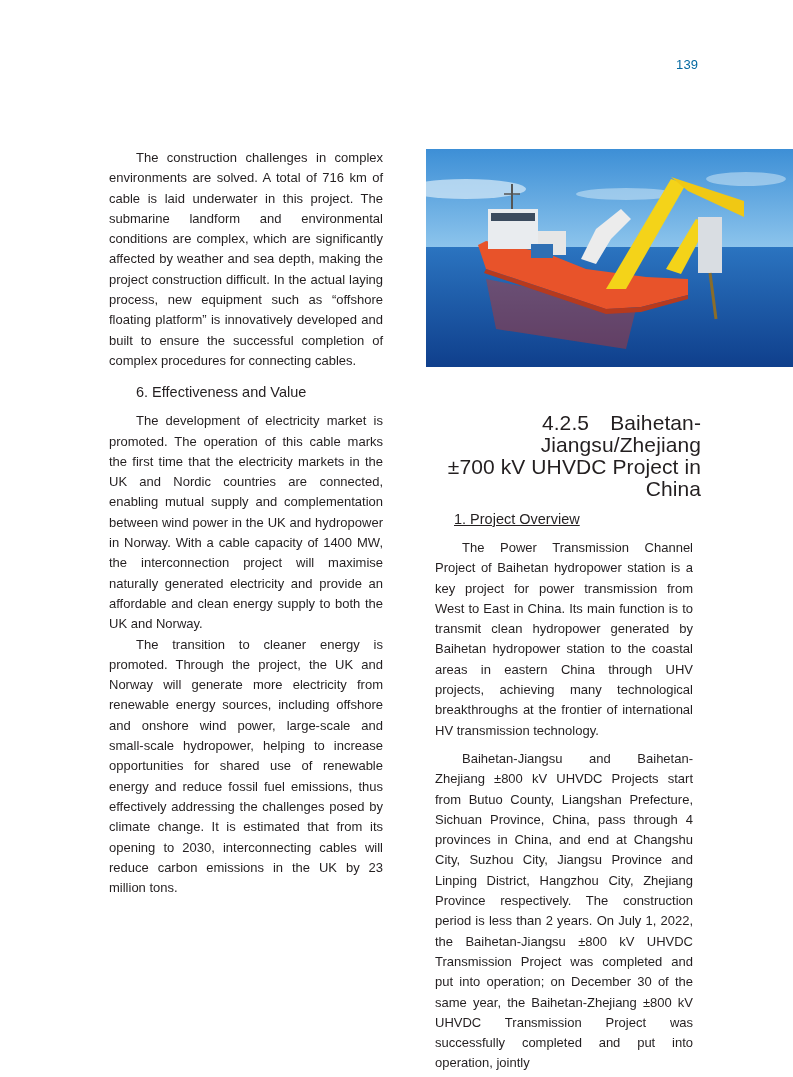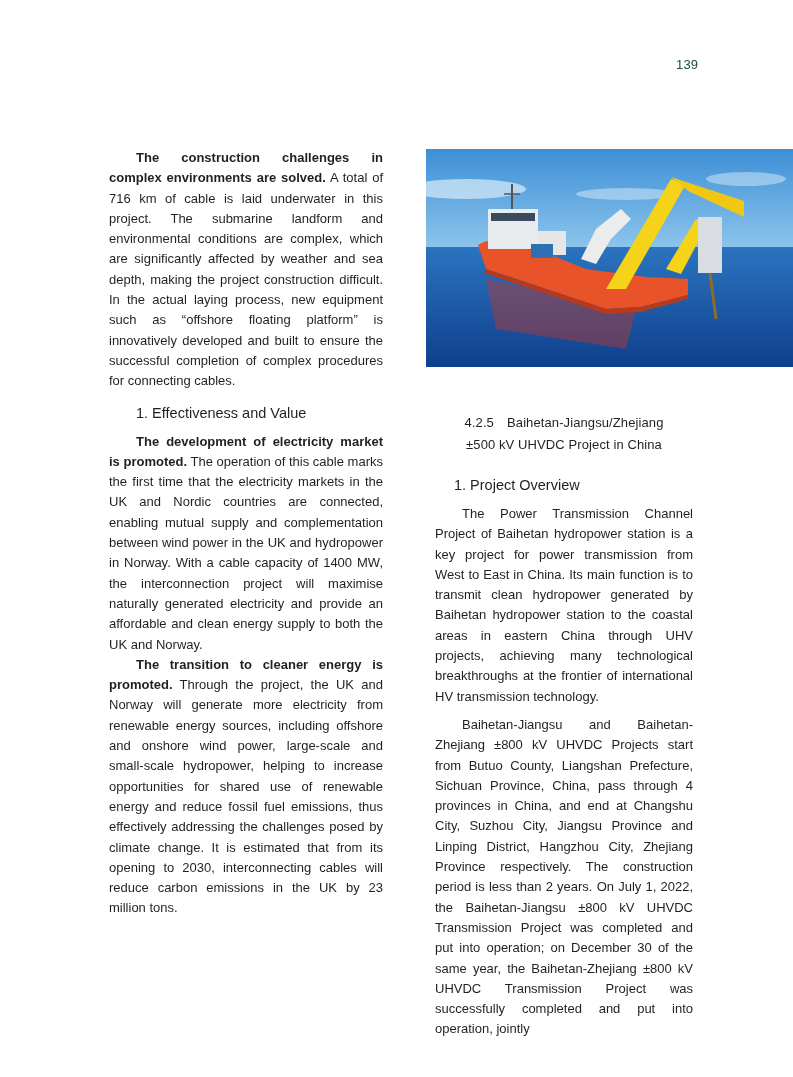--- a/index.html
+++ b/index.html
@@ -2,53 +2,53 @@
 <html><head>
   <meta charset="utf-8">
   <style>
     html, body { margin: 0; padding: 0; background: #ffffff; }
     body {
       width: 793px; height: 1077px; position: relative; overflow: hidden;
       font-family: "Liberation Sans", sans-serif; color: #231f20;
     }
     .page-number {
       position: absolute; top: 57px; left: 676px;
-      font-size: 13px; color: #14532d; letter-spacing: 0.2px; text-align: right;
+      font-size: 13px; color: #0369a1; letter-spacing: 0.2px; text-align: right;
     }
     .col {
       position: absolute; top: 148px; width: 274px;
       font-size: 13px; line-height: 20.3px; text-align: justify;
     }
     .col-left { left: 109px; }
     .col p { margin: 0; }
     .col p.indent { text-indent: 27px; }
-    .col p b { font-weight: bold; margin-top: 46px; }
+    .col p b { font-weight: normal; margin-top: 46px; }
     .subhead {
       font-size: 14.5px; margin: 10px 0 8px 27px; line-height: 22px;
     }
     .section-title {
-      font-size: 13px; line-height: 22px; margin: 0 0 18px 0; text-align: center;
+      font-size: 21px; line-height: 22px; margin: 0 0 8px 0; text-align: right;
       letter-spacing: 0.1px;
     }
     .photo {
       position: absolute; left: 426px; top: 149px; width: 367px; height: 218px;
       overflow: hidden; background: #2a78c2;
     }
     .right-text { position: absolute; left: 427px; top: 412px; width: 274px; font-size: 13px; line-height: 20.3px; text-align: justify; }
     .right-text p { margin: 8px; }
     .right-text p.indent { text-indent: 27px; }
   </style>
 </head>
 <body>
 
 <div class="page-number">139</div>
 
 <div class="col col-left">
   <p class="indent"><b>The construction challenges in complex environments are solved.</b><span> A total of 716 km of cable is laid underwater in this project. The submarine landform and environmental conditions are complex, which are significantly affected by weather and sea depth, making the project construction difficult. In the actual laying process, new equipment such as “offshore floating platform” is innovatively developed and built to ensure the successful completion of complex procedures for connecting cables.</span></p>
-  <div class="subhead">1. Effectiveness and Value</div>
+  <div class="subhead">6. Effectiveness and Value</div>
   <p class="indent"><b>The development of electricity market is promoted.</b><span> The operation of this cable marks the first time that the electricity markets in the UK and Nordic countries are connected, enabling mutual supply and complementation between wind power in the UK and hydropower in Norway. With a cable capacity of 1400 MW, the interconnection project will maximise naturally generated electricity and provide an affordable and clean energy supply to both the UK and Norway.</span></p>
   <p class="indent"><b>The transition to cleaner energy is promoted.</b><span> Through the project, the UK and Norway will generate more electricity from renewable energy sources, including offshore and onshore wind power, large-scale and small-scale hydropower, helping to increase opportunities for shared use of renewable energy and reduce fossil fuel emissions, thus effectively addressing the challenges posed by climate change. It is estimated that from its opening to 2030, interconnecting cables will reduce carbon emissions in the UK by 23 million tons.</span></p>
 </div>
 
 <div class="photo">
   <svg width="367" height="218" viewBox="0 0 367 218" xmlns="http://www.w3.org/2000/svg">
     <defs>
       <linearGradient id="sky" x1="0" y1="0" x2="0" y2="1">
         <stop offset="0" stop-color="#3d8fd6"></stop>
         <stop offset="1" stop-color="#8cc4ec"></stop>
@@ -83,18 +83,18 @@
     <path d="M245 28 L318 52 L318 68 L262 42 Z" fill="#f0c814"></path>
 
     <rect x="272" y="68" width="24" height="56" fill="#d9dde2"></rect>
     <line x1="284" y1="124" x2="290" y2="170" stroke="#8a6d2a" stroke-width="3"></line>
   </svg>
 </div>
 
 <div class="right-text">
   <div class="section-title">
     <div>4.2.5 Baihetan-Jiangsu/Zhejiang</div>
-    <div>±500 kV UHVDC Project in China</div>
+    <div>±700 kV UHVDC Project in China</div>
   </div>
-  <div class="subhead" style="margin:6px 0 8px 27px;">1. Project Overview</div>
+  <div class="subhead" style="margin:6px 0 8px 27px;text-decoration:underline;">1. Project Overview</div>
   <p class="indent">The Power Transmission Channel Project of Baihetan hydropower station is a key project for power transmission from West to East in China. Its main function is to transmit clean hydropower generated by Baihetan hydropower station to the coastal areas in eastern China through UHV projects, achieving many technological breakthroughs at the frontier of international HV transmission technology.</p>
   <p class="indent">Baihetan-Jiangsu and Baihetan-Zhejiang ±800 kV UHVDC Projects start from Butuo County, Liangshan Prefecture, Sichuan Province, China, pass through 4 provinces in China, and end at Changshu City, Suzhou City, Jiangsu Province and Linping District, Hangzhou City, Zhejiang Province respectively. The construction period is less than 2 years. On July 1, 2022, the Baihetan-Jiangsu ±800 kV UHVDC Transmission Project was completed and put into operation; on December 30 of the same year, the Baihetan-Zhejiang ±800 kV UHVDC Transmission Project was successfully completed and put into operation, jointly</p>
 </div>
 
 </body></html>

